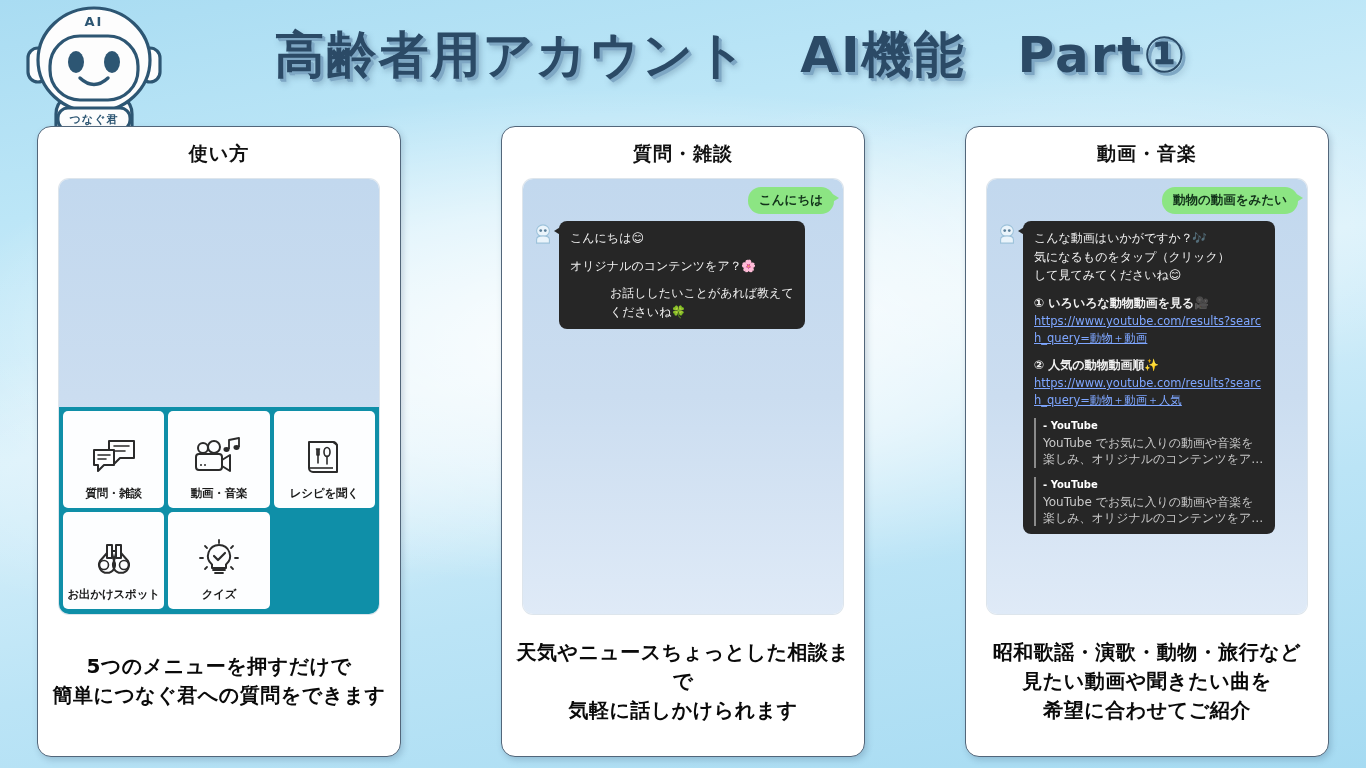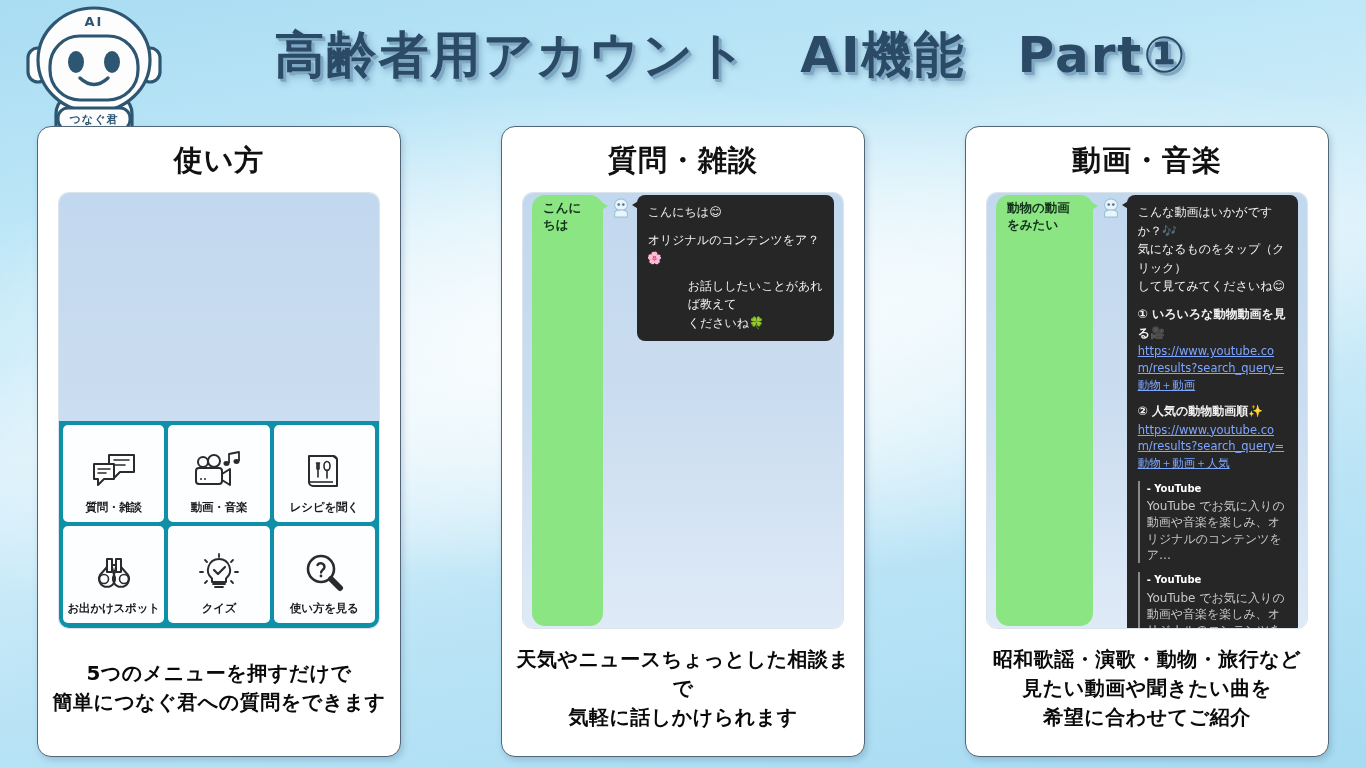--- a/index.html
+++ b/index.html
@@ -65,21 +65,21 @@
     border: 1.5px solid #52667a;
     border-radius: 14px;
     box-shadow: 2px 3px 6px rgba(40,70,100,0.22);
     display: flex;
     flex-direction: column;
     align-items: center;
     padding: 14px 10px 8px;
   }
   .card-title {
     font-family: "DejaVu Sans", "Liberation Sans", sans-serif;
-    font-size: 29px;
+    font-size: 19px;
     font-weight: 900;
     color: #111;
     letter-spacing: 1px;
     margin-bottom: 12px;
   }
   .phone {
     width: 320px;
     flex: 0 0 435px;
     border-radius: 10px;
     overflow: hidden;
@@ -131,22 +131,23 @@
     font-weight: 700;
     color: #1a1a1a;
     white-space: nowrap;
     letter-spacing: -0.2px;
   }
 
   
   .chat {
     position: absolute;
     inset: 0;
-    padding: 2px 9px;
+    padding: 8px 9px;
     display: flex;
+    flex-direction: column;
     gap: 7px;
     overflow: hidden;
   }
   .row-user { display: flex; justify-content: flex-end; }
   .row-bot  { display: flex; justify-content: flex-start; gap: 5px; align-items: flex-start; }
   .bubble-user {
     background: #8ce583;
     color: #12331a;
     border-radius: 13px;
     padding: 5px 11px;
@@ -324,31 +325,20 @@
               <path d="M16 32h12M18 35h8" stroke-width="1.8" stroke-linecap="round"></path>
               <path d="M17 18l4 4 7-7" stroke-width="2.2" stroke-linecap="round"></path>
               <g stroke-width="1.8" stroke-linecap="round">
                 <path d="M22 2v3M8 8l2 2M36 8l-2 2M3 20h3M38 20h3M8 31l2-2M36 31l-2-2"></path>
               </g>
             </svg>
           </span>
           <span class="lbl">クイズ</span>
         </div>
 
-        <div class="menu-tile">
-          <span class="ico">
-            <svg width="42" height="40" viewBox="0 0 42 40" fill="none" stroke="#2b2b2b" stroke-width="2.6" stroke-linejoin="round">
-              <circle cx="18" cy="17" r="13"></circle>
-              <path d="M28 27l9 9" stroke-width="6" stroke-linecap="round"></path>
-              <path d="M14.5 13a3.8 3.8 0 017 2c0 2.6-3.4 3-3.4 5.4" stroke-width="2.4" stroke-linecap="round" fill="none"></path>
-              <circle cx="18" cy="24" r="1.4" fill="#2b2b2b" stroke="none"></circle>
-            </svg>
-          </span>
-          <span class="lbl">使い方を見る</span>
-        </div>
 
       </div>
     </div>
 
     <div class="caption">
       <span>5つのメニューを押すだけで</span>
       <span>簡単につなぐ君への質問をできます</span>
     </div>
   </div>
 

